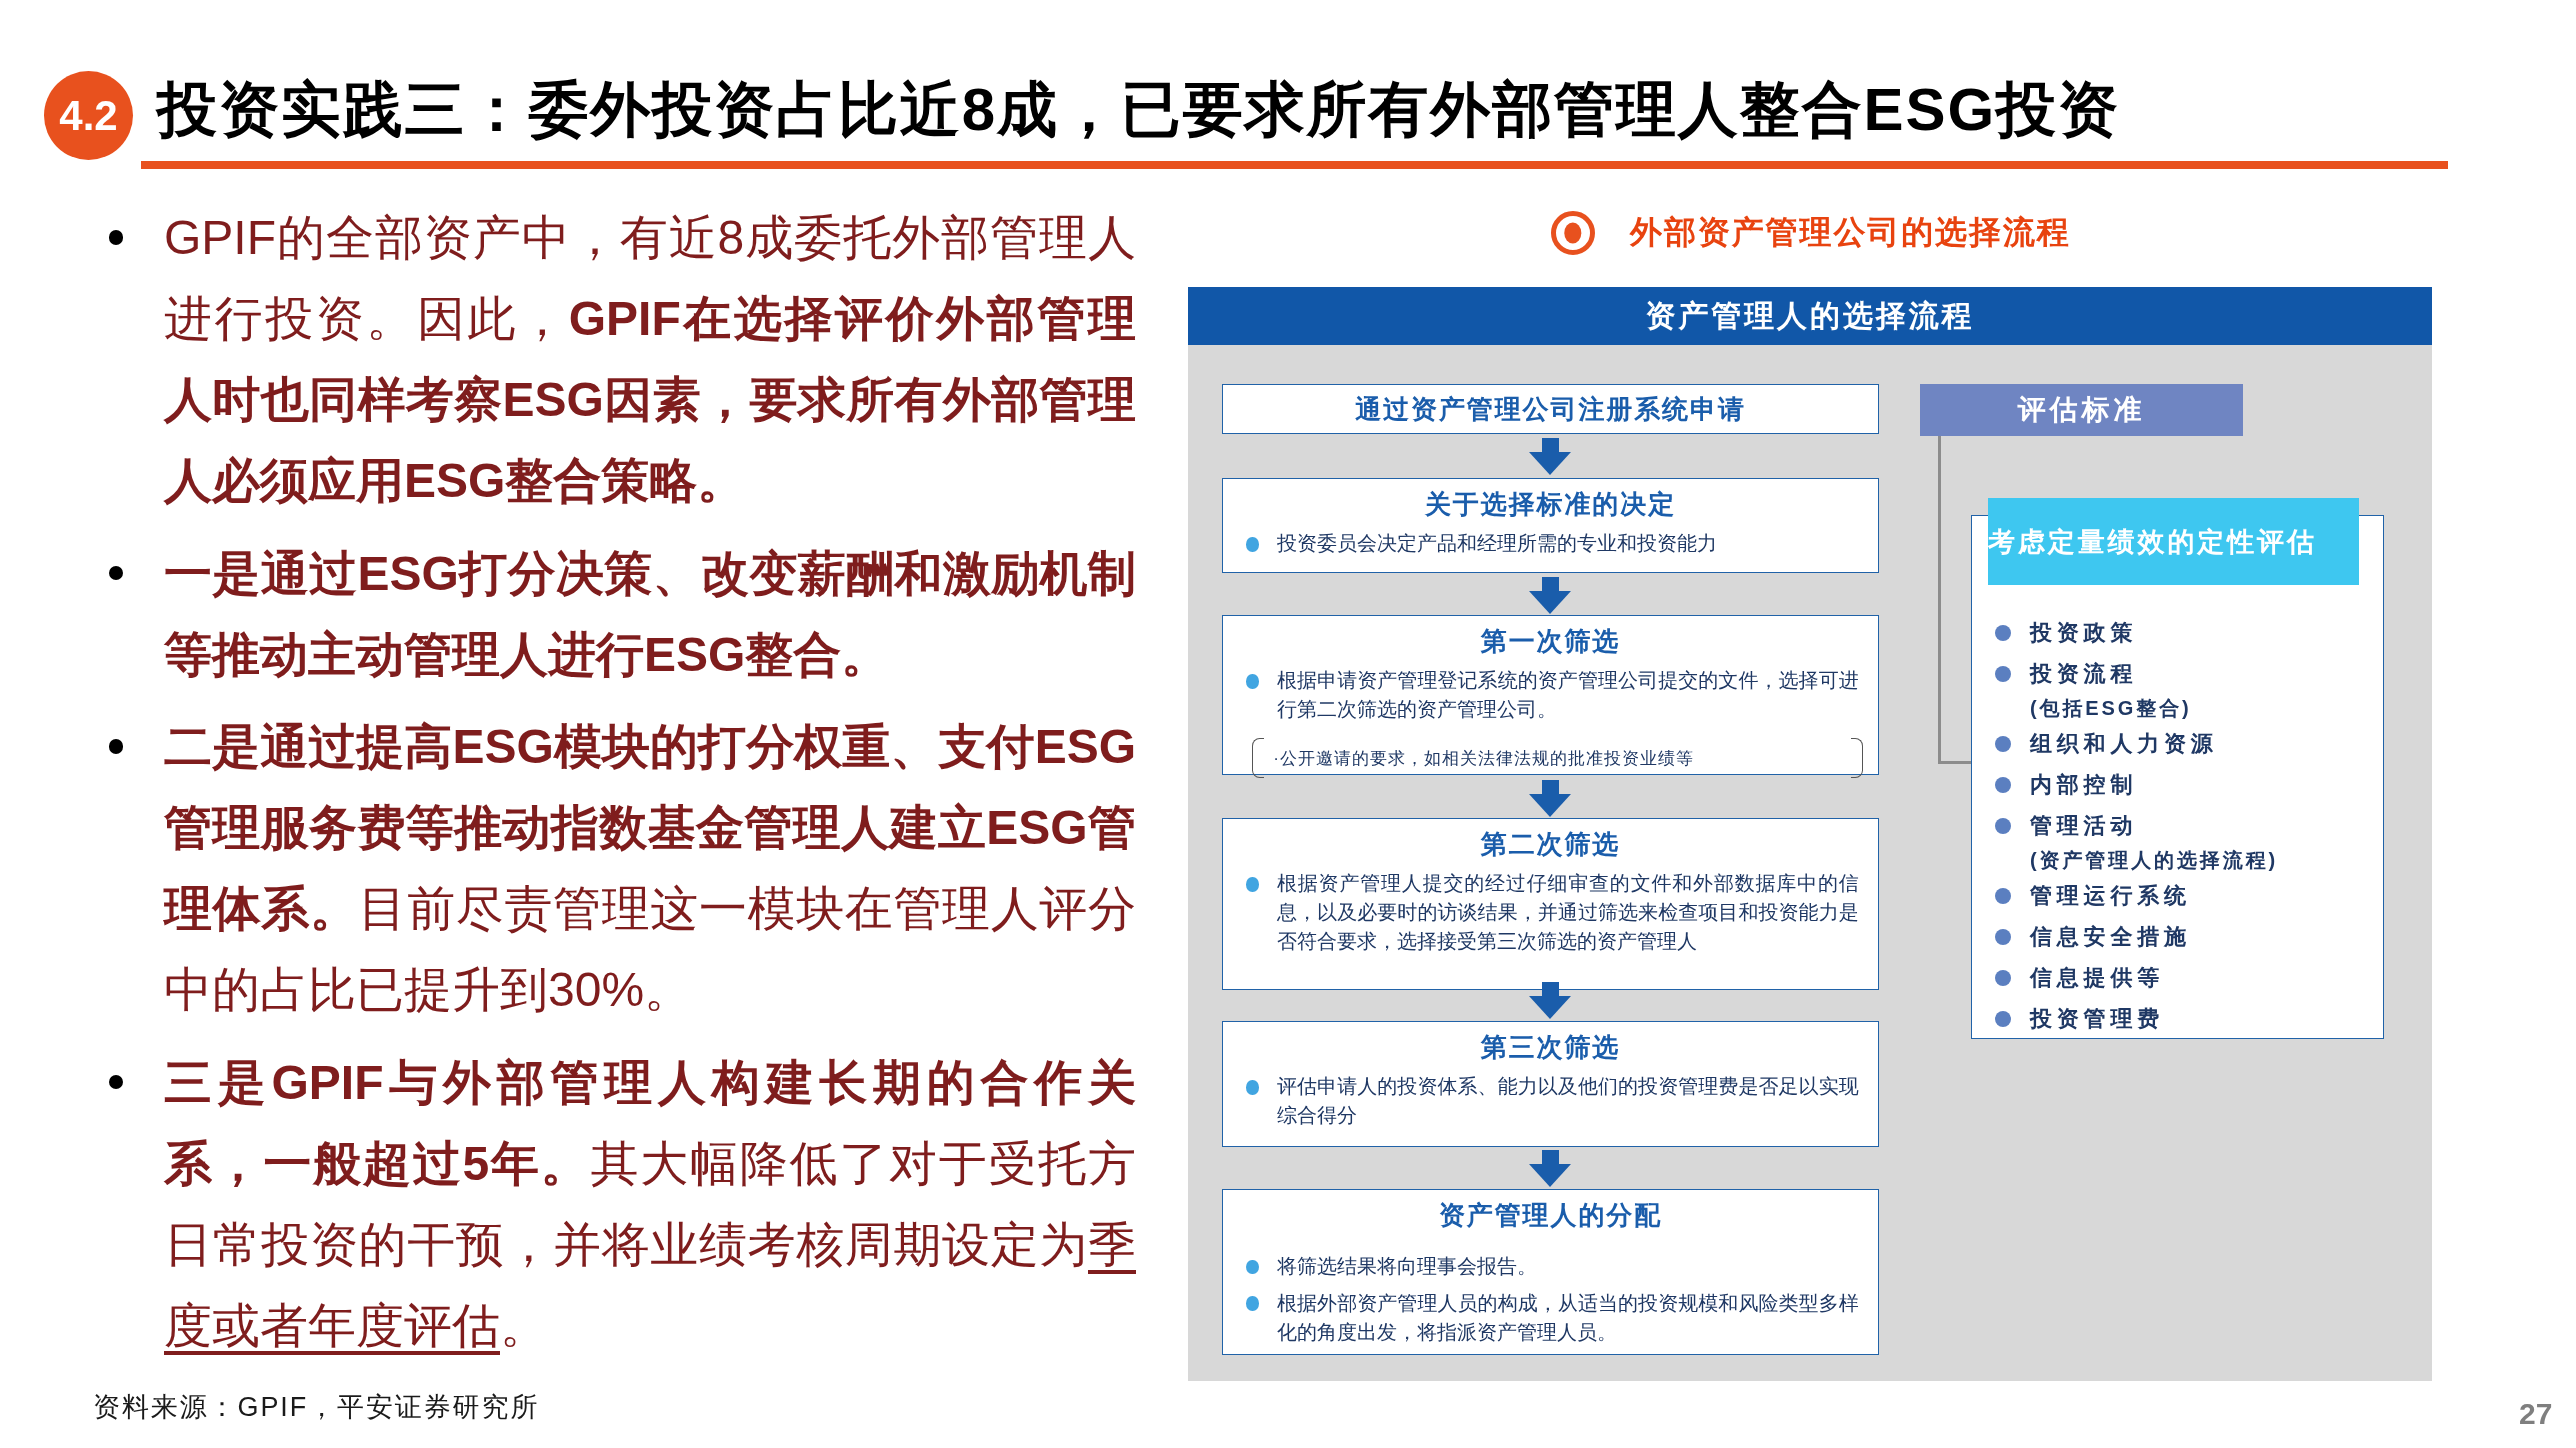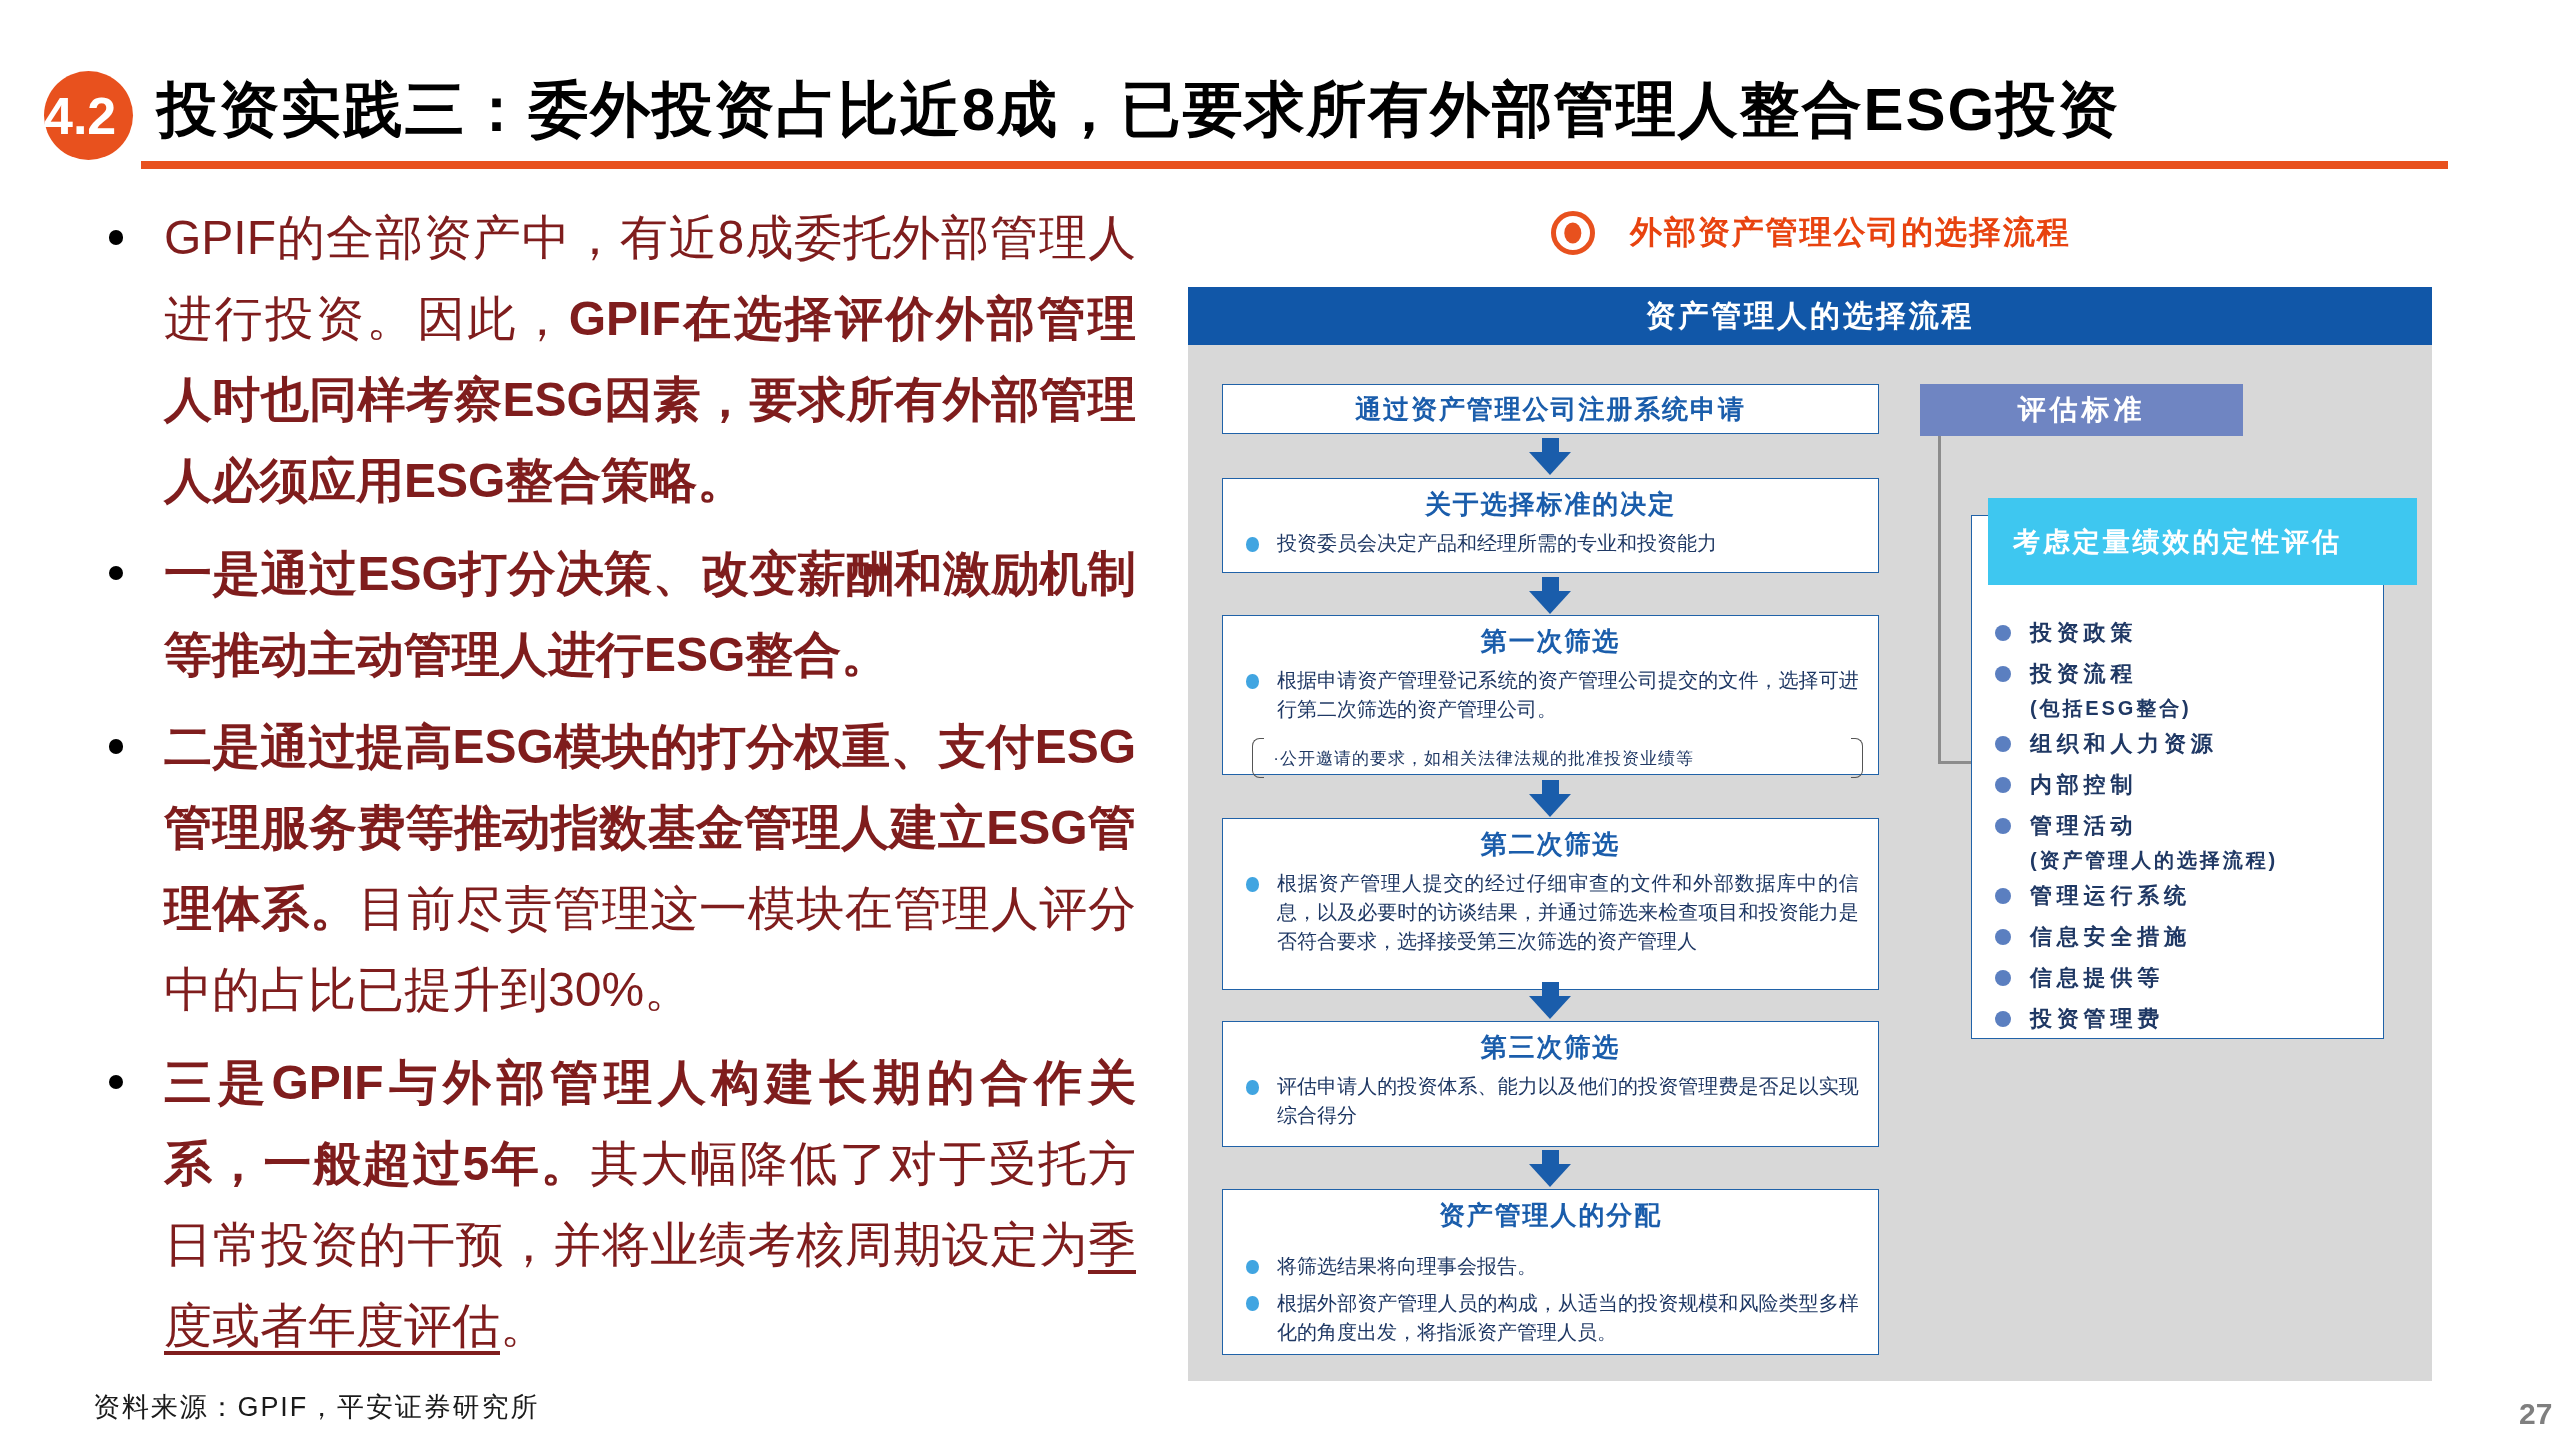--- a/index.html
+++ b/index.html
@@ -3,22 +3,22 @@
 <meta charset="utf-8">
 <style>
   html,body{margin:0;padding:0;}
   body{
     width:2576px;height:1449px;background:#ffffff;position:relative;overflow:hidden;
     font-family:"Liberation Sans","DejaVu Sans",sans-serif;color:#000;
   }
   
   .sec-badge{
     position:absolute;left:44px;top:71px;width:89px;height:89px;border-radius:50%;
-    background:#E8511E;color:#fff;font-size:52px;font-weight:bold;
-    display:flex;align-items:center;justify-content:flex-start;
+    background:#E8511E;color:#fff;font-size:42px;font-weight:bold;
+    display:flex;align-items:center;justify-content:center;
   }
   .slide-title{
     position:absolute;left:157px;top:70px;font-size:60px;font-weight:bold;color:#000;
     letter-spacing:1.9px;white-space:nowrap;
   }
   .title-rule{position:absolute;left:141px;top:161px;width:2307px;height:7.7px;background:#E8511E;}
   
   .left-col{position:absolute;left:93px;top:197px;width:1043px;}
   .lb{
     position:relative;padding-left:71px;font-size:48px;line-height:81px;color:#7f1d1d;
@@ -74,23 +74,23 @@
   
   .eval-label{
     position:absolute;left:732px;top:97px;width:323px;height:52px;background:#6F85C2;color:#fff;
     font-size:28px;font-weight:bold;letter-spacing:3.9px;
     display:flex;align-items:center;justify-content:center;
   }
   .conn-v{position:absolute;left:750px;top:149px;width:2.9px;height:328px;background:#8c8c8c;}
   .conn-h{position:absolute;left:750px;top:474px;width:37px;height:2.9px;background:#8c8c8c;}
   .eval-box{position:absolute;left:783px;top:228px;width:413px;height:524px;background:#fff;border:1.9px solid #2062A8;box-sizing:border-box;}
   .eval-head{
-    position:absolute;left:800px;top:211px;width:429px;height:87px;background:#3EC7F0;color:#fff;
+    position:absolute;left:800px;top:211px;width:371px;height:87px;background:#3EC7F0;color:#fff;
     font-size:27px;font-weight:bold;letter-spacing:2.9px;
-    display:flex;align-items:center;padding-left:25px;box-sizing:border-box;
+    display:flex;align-items:center;box-sizing:border-box;
   }
   .eval-list{position:absolute;left:807px;top:325px;width:384px;font-weight:bold;}
   .ev-li{
     position:relative;padding-left:35px;font-size:22px;line-height:41px;color:#1F3864;
     letter-spacing:4.8px;white-space:nowrap;
   }
   .ev-li::before{content:"";position:absolute;left:0;top:12.6px;width:16.4px;height:16.4px;border-radius:50%;background:#5B7FC0;}
   .ev-sub{padding-left:35px;font-size:20px;line-height:29px;color:#1F3864;letter-spacing:2.9px;white-space:nowrap;}
   .ev-sub:empty{display:none;}
 </style>

